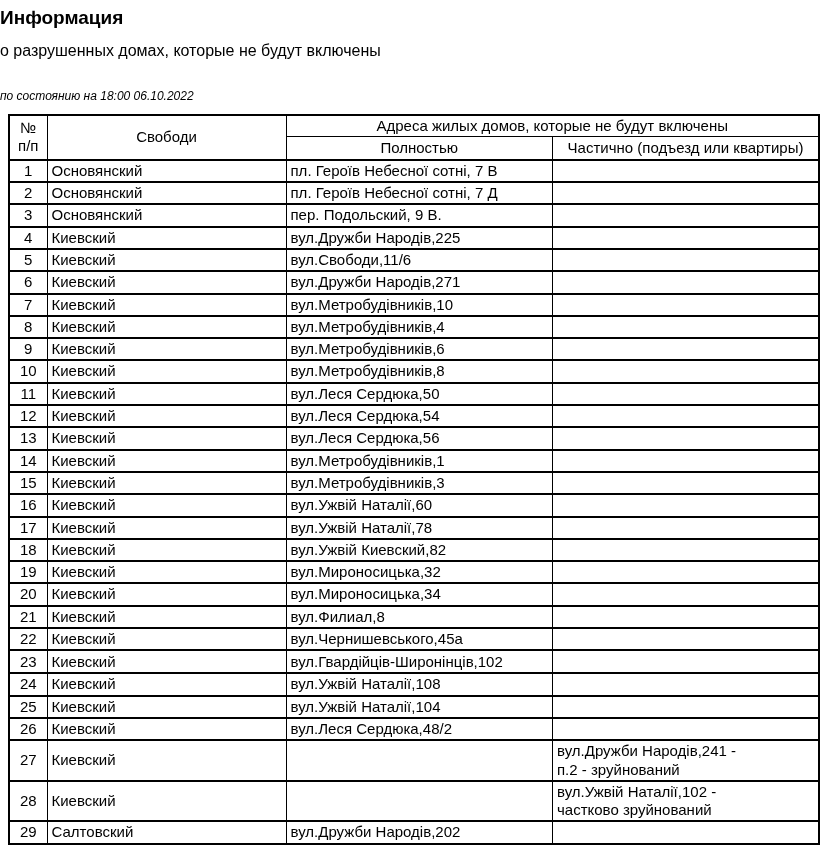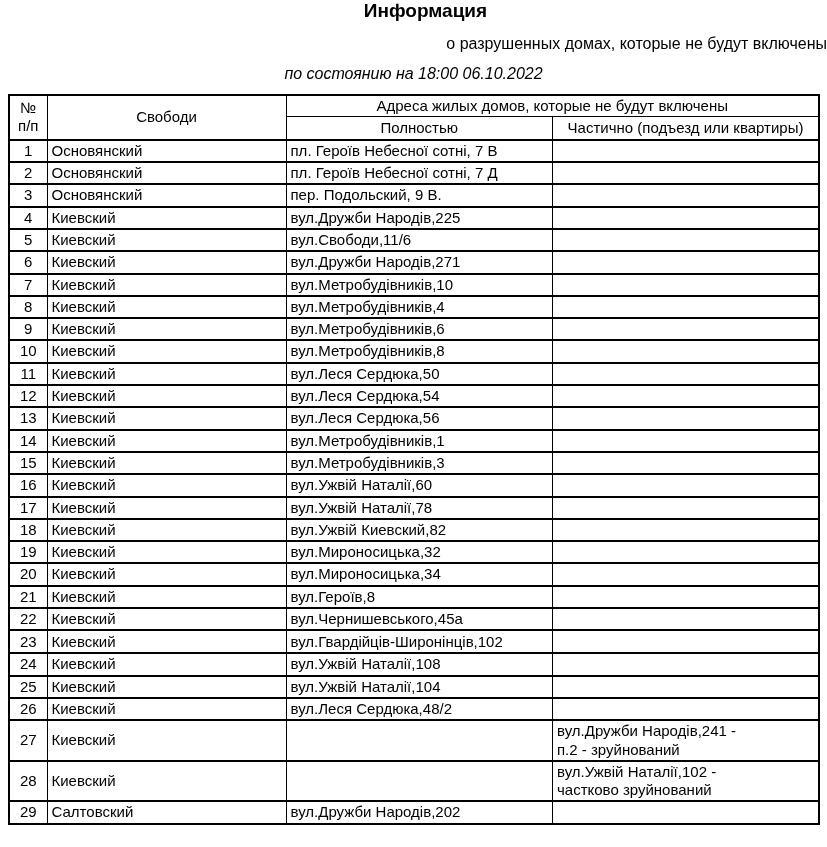--- a/index.html
+++ b/index.html
@@ -9,36 +9,34 @@
     color: #000000;
     font-family: "Liberation Sans", sans-serif;
   }
   .page {
     width: 827px;
     height: 847px;
     background: #ffffff;
     overflow: hidden;
   }
   .doc-title {
-    text-align: center;
+    text-align: left;
     font-weight: bold;
     font-size: 19px;
-    margin-left: 24px;
+    padding-top: 7px;
   }
   .doc-subtitle {
-    text-align: right;
+    text-align: left;
     font-size: 16px;
     margin-top: 13px;
-    padding-left: 40px;
   }
   .doc-dateline {
-    text-align: center;
-    font-size: 16px;
+    font-size: 12px;
     font-style: italic;
-    margin-top: 12px;
+    margin-top: 29px;
   }
   table.addr-table {
     border-collapse: collapse;
     table-layout: fixed;
     width: 812px;
     margin: 11px 0 0 8px;
     border: 2px solid #000000;
   }
   .addr-table th, .addr-table td {
     border-left: 1px solid #000000;
@@ -204,21 +202,21 @@
         </tr>
         <tr>
           <td class="cell-num">20</td>
           <td class="cell-branch">Киевский</td>
           <td class="cell-fully">вул.Мироносицька,34</td>
           <td class="cell-partially"></td>
         </tr>
         <tr>
           <td class="cell-num">21</td>
           <td class="cell-branch">Киевский</td>
-          <td class="cell-fully">вул.Героїв,8</td>
+          <td class="cell-fully">вул.Филиал,8</td>
           <td class="cell-partially"></td>
         </tr>
         <tr>
           <td class="cell-num">22</td>
           <td class="cell-branch">Киевский</td>
           <td class="cell-fully">вул.Чернишевського,45а</td>
           <td class="cell-partially"></td>
         </tr>
         <tr class="tall">
           <td class="cell-num">23</td>

